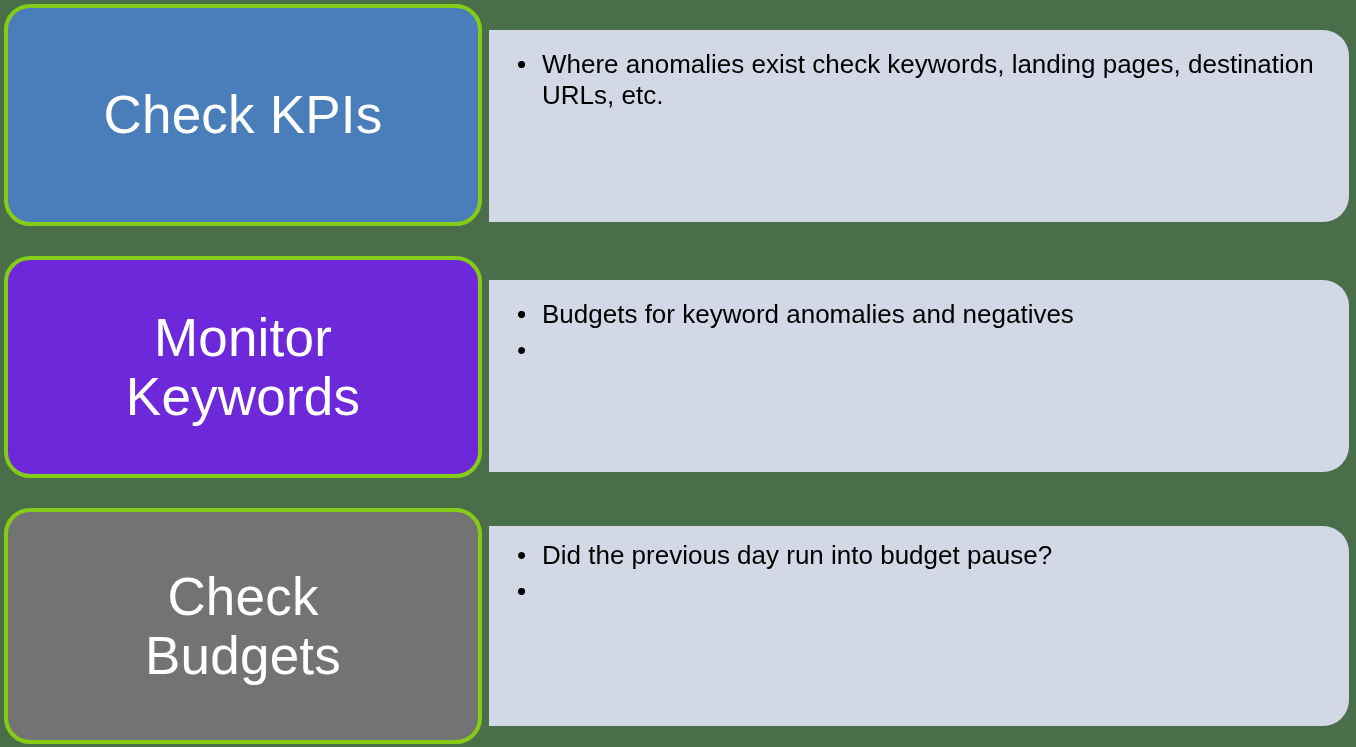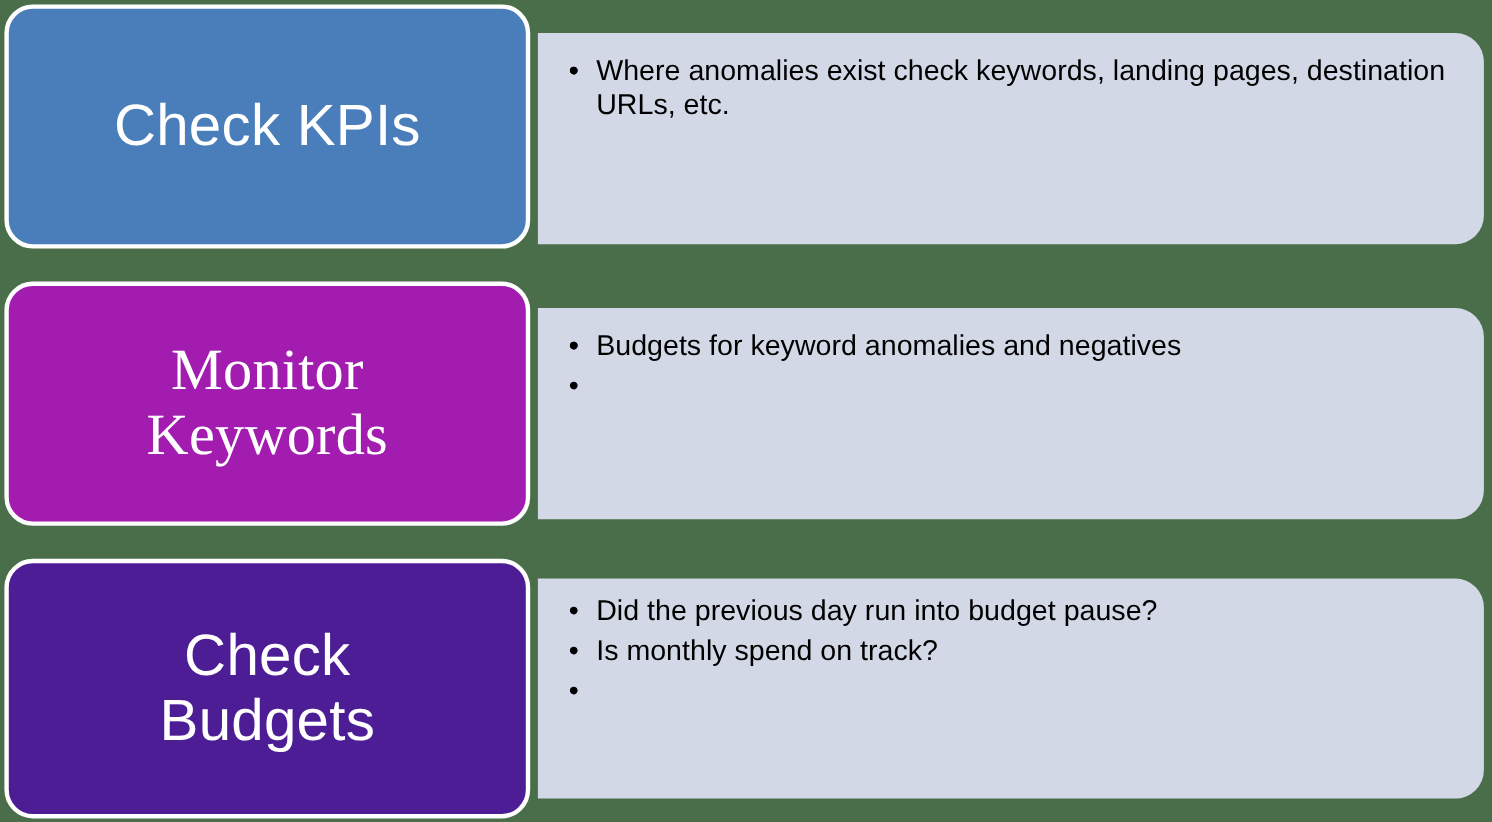--- a/index.html
+++ b/index.html
@@ -48,21 +48,21 @@
   .row-3 .detail-panel { top: 18px; height: 200px; }
 
   
   .label-box {
     position: absolute;
     left: 4px;
     top: 0;
     width: 478px;
     height: 100%;
     border-radius: 26px;
-    border: 4px solid #ffffff;
+    border: 4px solid #84cc16;
     box-sizing: border-box;
     display: flex;
     align-items: center;
     justify-content: center;
     z-index: 2;
   }
 
   .label-text {
     color: #ffffff;
     font-size: 52px;
@@ -133,39 +133,39 @@
           <span class="bullet-dot">•</span>
         </li>
         <li>
           <span class="bullet-dot">•</span><span class="bullet-label">Budgets for keyword anomalies and negatives</span>
         </li>
         <li>
           <span class="bullet-dot">•</span>
         </li>
       </ul>
     </div>
-    <div class="label-box" id="box-2" style="background: #a21caf; font-family: Liberation Serif, serif;">
+    <div class="label-box" id="box-2" style="background: #6d28d9;">
       <span class="label-text" style="color: rgb(255, 255, 255);">Monitor
 Keywords</span>
     </div>
   </div>
 
   <div class="row row-3">
     <div class="detail-panel" style="background: rgb(210, 216, 230);">
       <ul class="bullets">
         <li>
           <span class="bullet-dot">•</span><span class="bullet-label">Did the previous day run into budget pause?</span>
         </li>
         <li>
-          <span class="bullet-dot">•</span><span class="bullet-label">Is monthly spend on track?</span>
+          <span class="bullet-dot">•</span>
         </li>
         <li>
           <span class="bullet-dot">•</span>
         </li>
       </ul>
     </div>
-    <div class="label-box" id="box-3" style="background: #4c1d95;">
+    <div class="label-box" id="box-3" style="background: #737373;">
       <span class="label-text" style="color: rgb(255, 255, 255);">Check
 Budgets</span>
     </div>
   </div>
 
 </div>
 
 </body></html>

